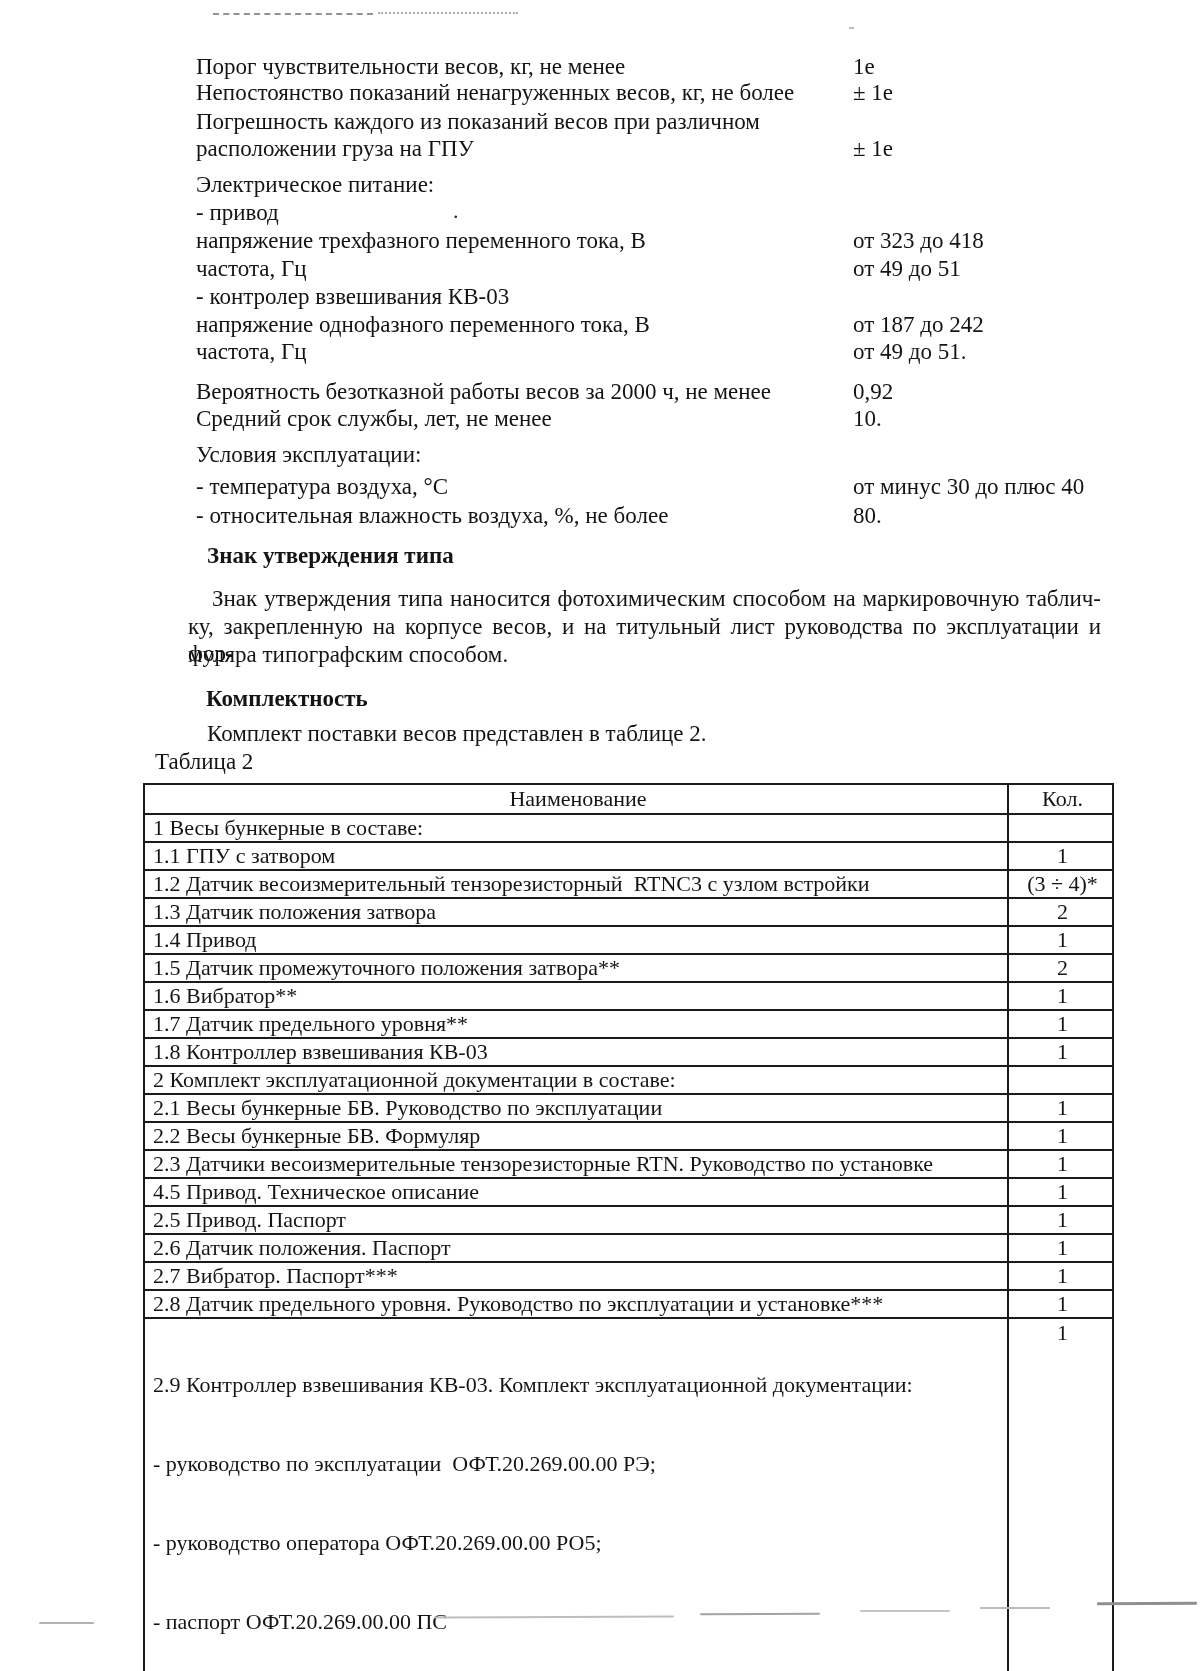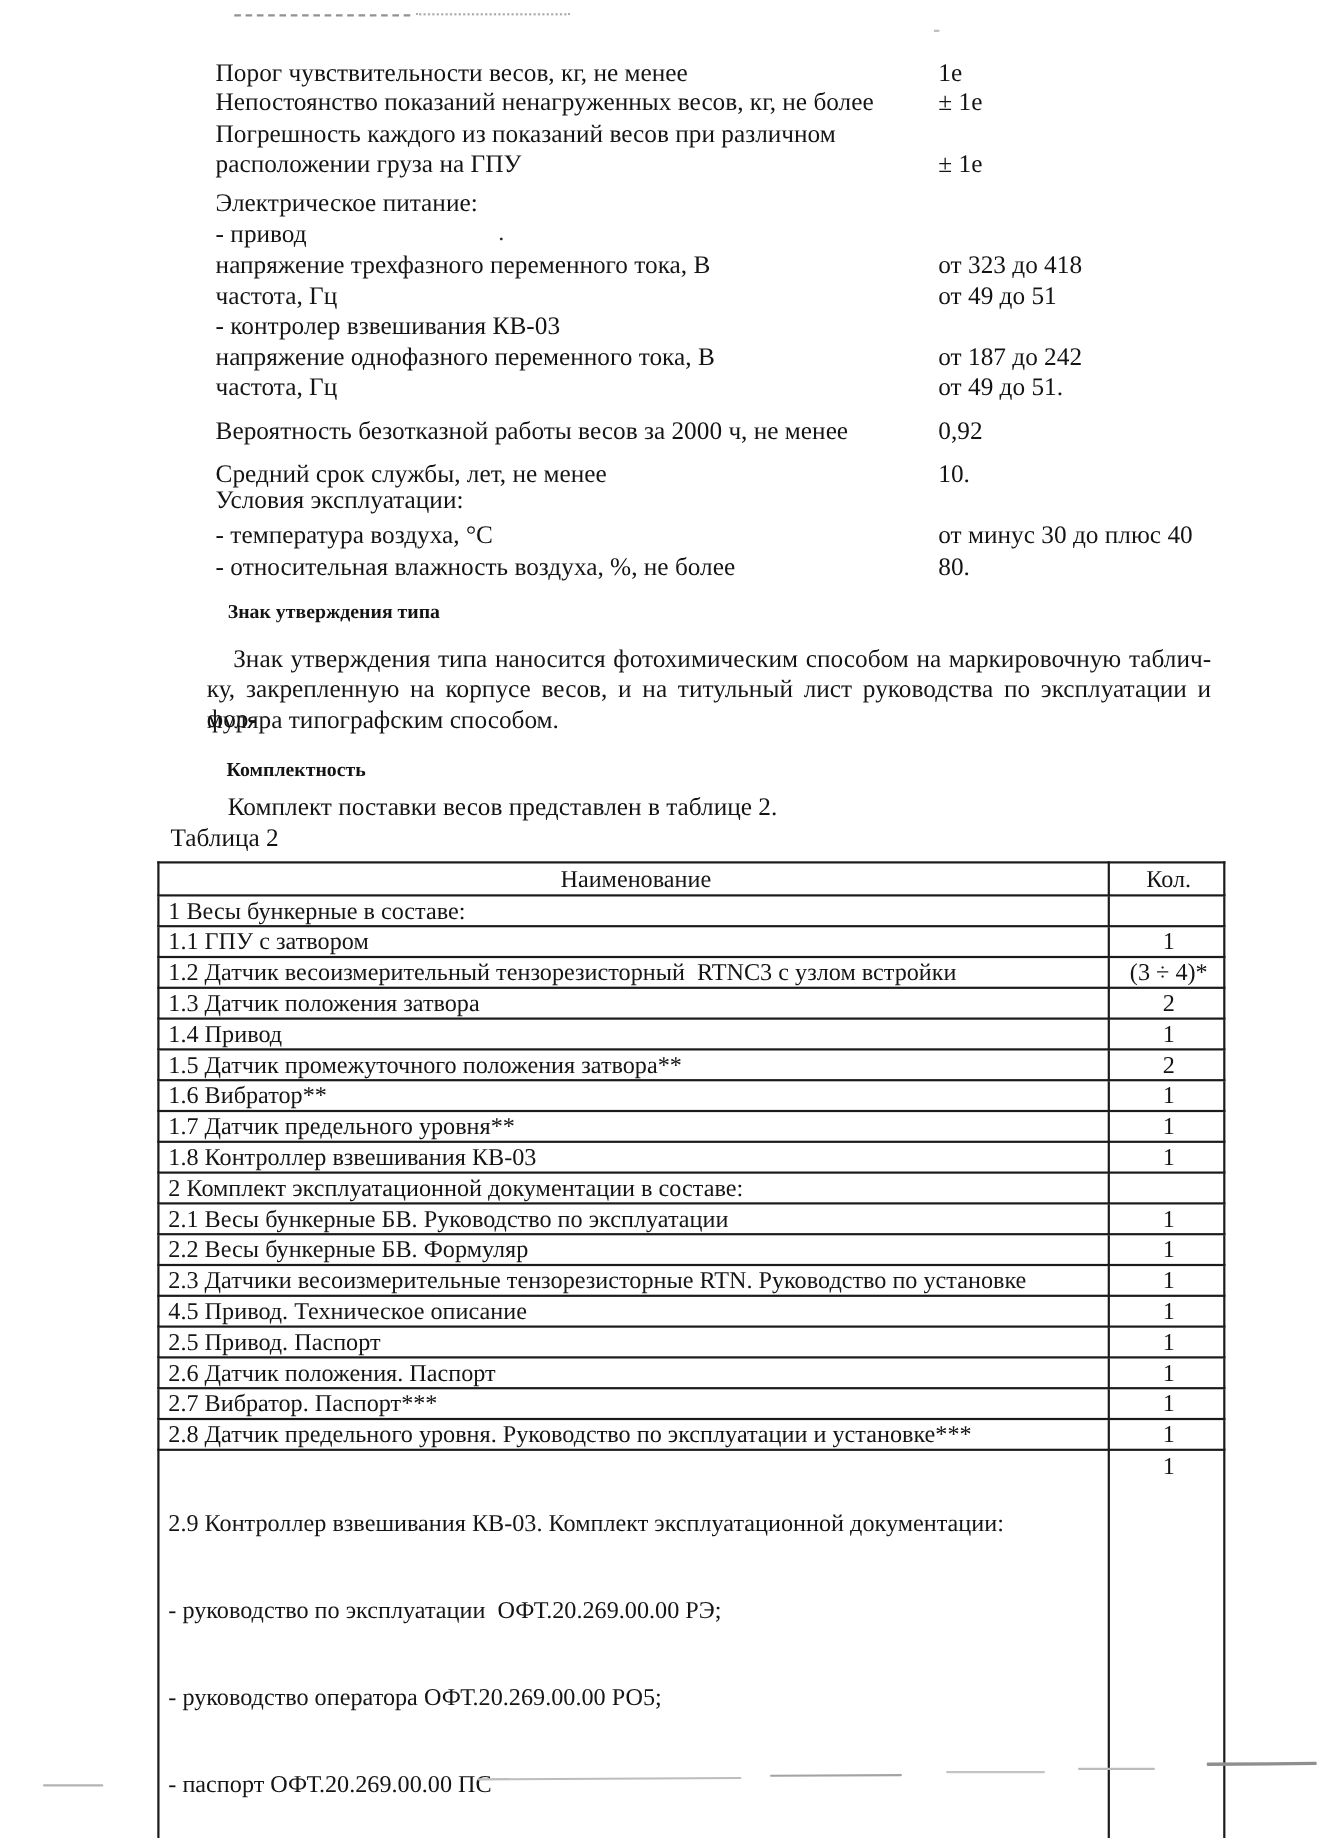--- a/index.html
+++ b/index.html
@@ -6,21 +6,21 @@
   body{
     width:1200px;height:1671px;position:relative;background:#ffffff;
     font-family:"Liberation Serif","DejaVu Serif",serif;color:#141414;
     overflow:hidden;
   }
   
   .spec-line{position:absolute;left:0;width:1200px;height:26px;font-size:23px;line-height:26px;white-space:pre;}
   .spec-label{position:absolute;left:196px;}
   .spec-value{position:absolute;left:853px;}
   
-  .h-bold{position:absolute;font-size:18px;font-weight:700;line-height:26px;white-space:pre;text-align:center;}
+  .h-bold{position:absolute;font-size:23px;font-weight:700;line-height:26px;white-space:pre;text-align:center;}
   .para-line{position:absolute;font-size:23px;line-height:27px;}
   .just{text-align:justify;text-align-last:justify;}
   .plain{white-space:pre;}
   
   .tbl-caption{position:absolute;left:155px;top:749px;font-size:23px;white-space:pre;}
   table.main{
     position:absolute;left:143px;top:783px;width:969px;
     border-collapse:collapse;table-layout:fixed;
     font-size:22px;color:#151515;
   }
@@ -57,21 +57,21 @@
 <div class="spec-line" style="top:109px"><span class="spec-label">Погрешность каждого из показаний весов при различном</span><span class="spec-value"></span></div>
 <div class="spec-line" style="top:136px"><span class="spec-label">расположении груза на ГПУ</span><span class="spec-value">± 1е</span></div>
 <div class="spec-line" style="top:172px"><span class="spec-label">Электрическое питание:</span><span class="spec-value"></span></div>
 <div class="spec-line" style="top:200px"><span class="spec-label">- привод</span><span class="spec-value"></span></div>
 <div class="spec-line" style="top:228px"><span class="spec-label">напряжение трехфазного переменного тока, В</span><span class="spec-value">от 323 до 418</span></div>
 <div class="spec-line" style="top:256px"><span class="spec-label">частота, Гц</span><span class="spec-value">от 49 до 51</span></div>
 <div class="spec-line" style="top:284px"><span class="spec-label">- контролер взвешивания КВ-03</span><span class="spec-value"></span></div>
 <div class="spec-line" style="top:312px"><span class="spec-label">напряжение однофазного переменного тока, В</span><span class="spec-value">от 187 до 242</span></div>
 <div class="spec-line" style="top:339px"><span class="spec-label">частота, Гц</span><span class="spec-value">от 49 до 51.</span></div>
 <div class="spec-line" style="top:379px"><span class="spec-label">Вероятность безотказной работы весов за 2000 ч, не менее</span><span class="spec-value">0,92</span></div>
-<div class="spec-line" style="top:418px"><span class="spec-label">Средний срок службы, лет, не менее</span><span class="spec-value">10.</span></div>
+<div class="spec-line" style="top:406px"><span class="spec-label">Средний срок службы, лет, не менее</span><span class="spec-value">10.</span></div>
 <div class="spec-line" style="top:442px"><span class="spec-label">Условия эксплуатации:</span><span class="spec-value"></span></div>
 <div class="spec-line" style="top:474px"><span class="spec-label">- температура воздуха, °С</span><span class="spec-value">от минус 30 до плюс 40</span></div>
 <div class="spec-line" style="top:503px"><span class="spec-label">- относительная влажность воздуха, %, не более</span><span class="spec-value">80.</span></div>
 
 <div class="h-bold" style="left:207px;top:543px;">Знак утверждения типа</div>
 <div class="para-line just" style="left:212px;top:585px;width:889px;">Знак утверждения типа наносится фотохимическим способом на маркировочную таблич-</div>
 <div class="para-line just" style="left:188px;top:613px;width:913px;">ку, закрепленную на корпусе весов, и на титульный лист руководства по эксплуатации и фор-</div>
 <div class="para-line plain" style="left:188px;top:641px;">муляра типографским способом.</div>
 
 <div class="h-bold" style="left:206px;top:686px;">Комплектность</div>

